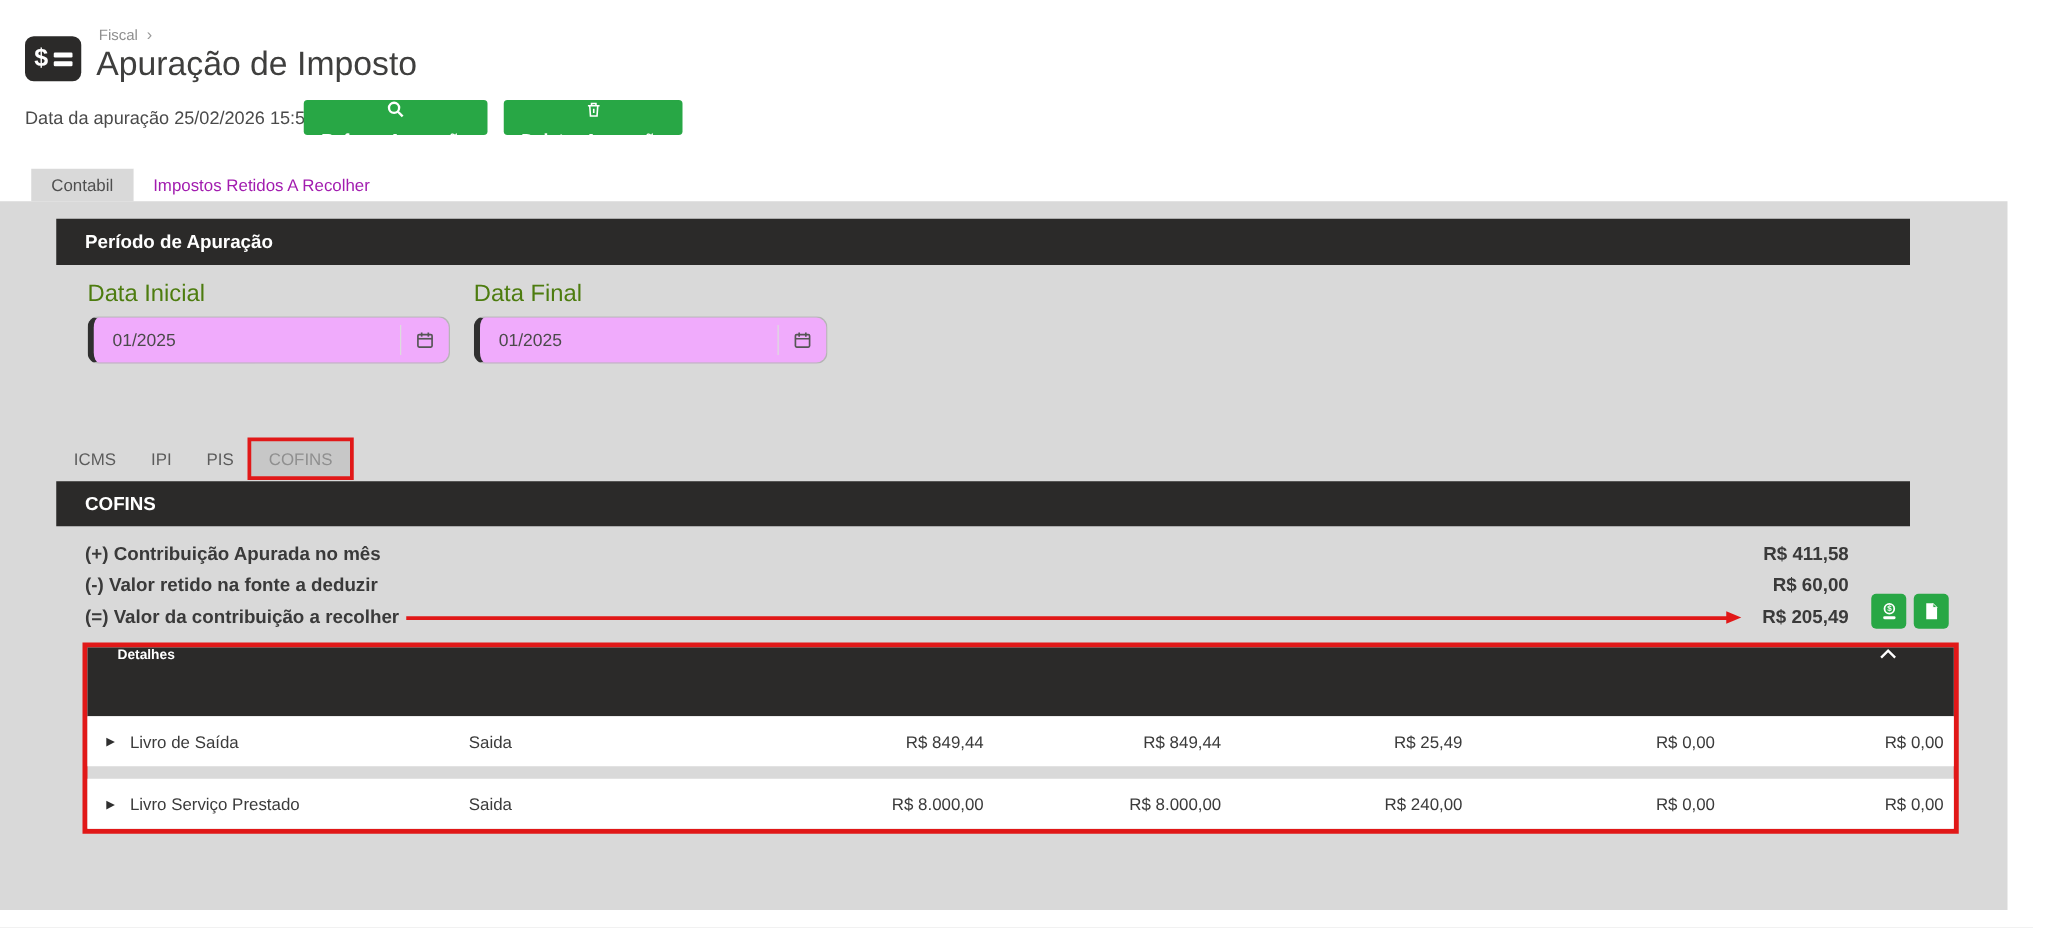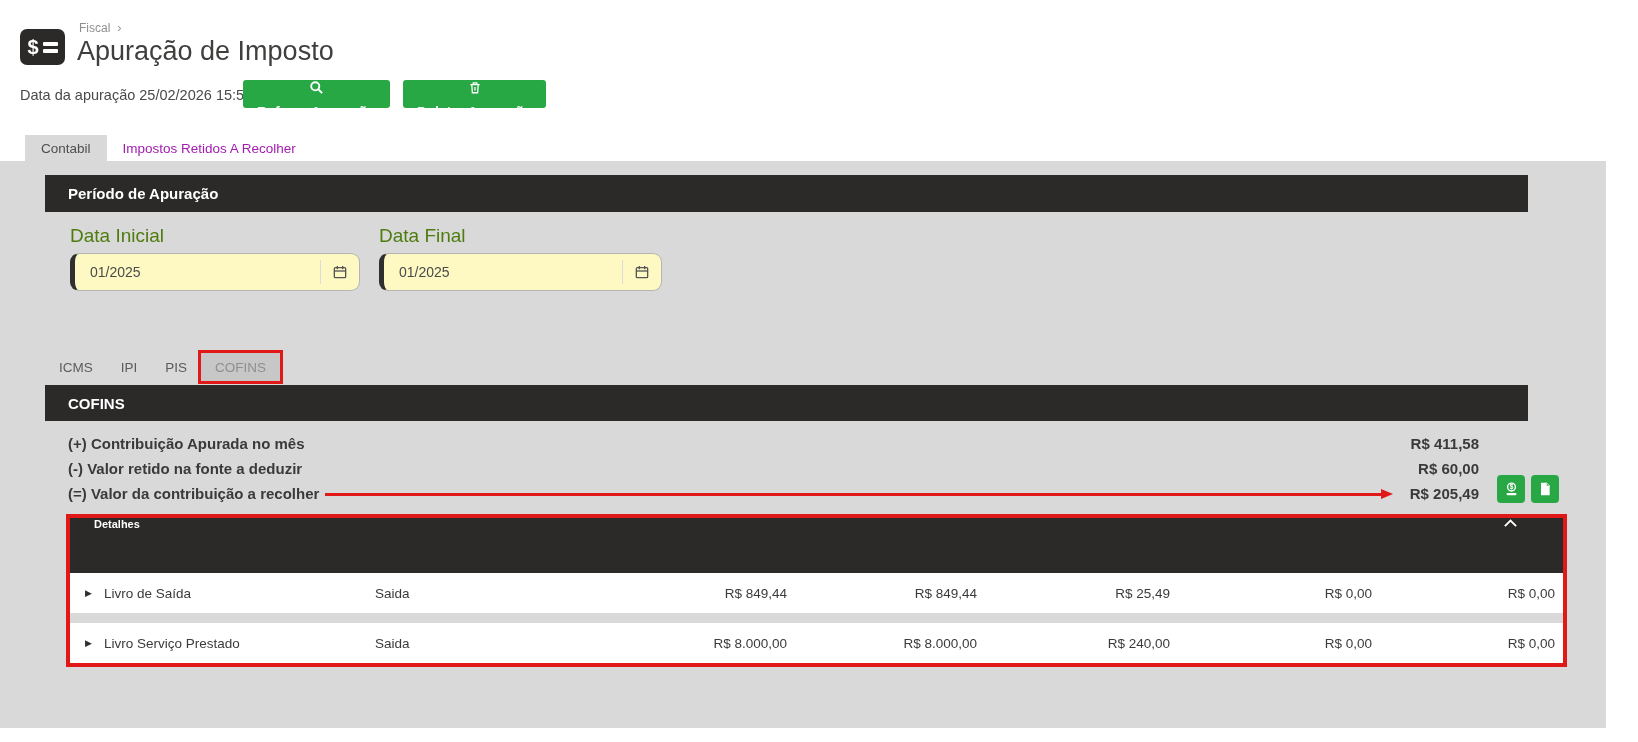--- a/index.html
+++ b/index.html
@@ -37,21 +37,21 @@
     color: #fff; font-weight: bold; font-size: 15px; display: flex; align-items: center;
     padding-left: 23px; }
   .bar-periodo { top: 14px; height: 37px; }
   .bar-cofins { top: 224px; height: 36px; }
 
   
   .field { position: absolute; top: 64px; }
   .field-inicial { left: 70px; }
   .field-final { left: 379px; }
   .field-label { font-size: 19px; color: #4d7c0f; margin-bottom: 6px; }
-  .date-input { width: 290px; height: 38px; background: #fef9c3; border: 1px solid #b5b5b5;
+  .date-input { width: 290px; height: 38px; background: #f0abfc; border: 1px solid #b5b5b5;
     border-left: 5px solid #2f2f2f; border-radius: 9px; display: flex; align-items: center; }
   .field-final .date-input { width: 283px; }
   .date-input input { flex: 1; border: none; outline: none; background: transparent;
     font-family: inherit; font-size: 14px; color: #4a4a4a; padding-left: 15px; min-width: 0; }
   .cal-btn { height: 24px; display: flex; align-items: center; padding: 0 11px;
     border-left: 1px solid #dcdcdc; cursor: pointer; background: none; border-top: none;
     border-right: none; border-bottom: none; }
 
   
   .tax-tabs { position: absolute; left: 45px; top: 192px; display: flex; height: 28px; }

